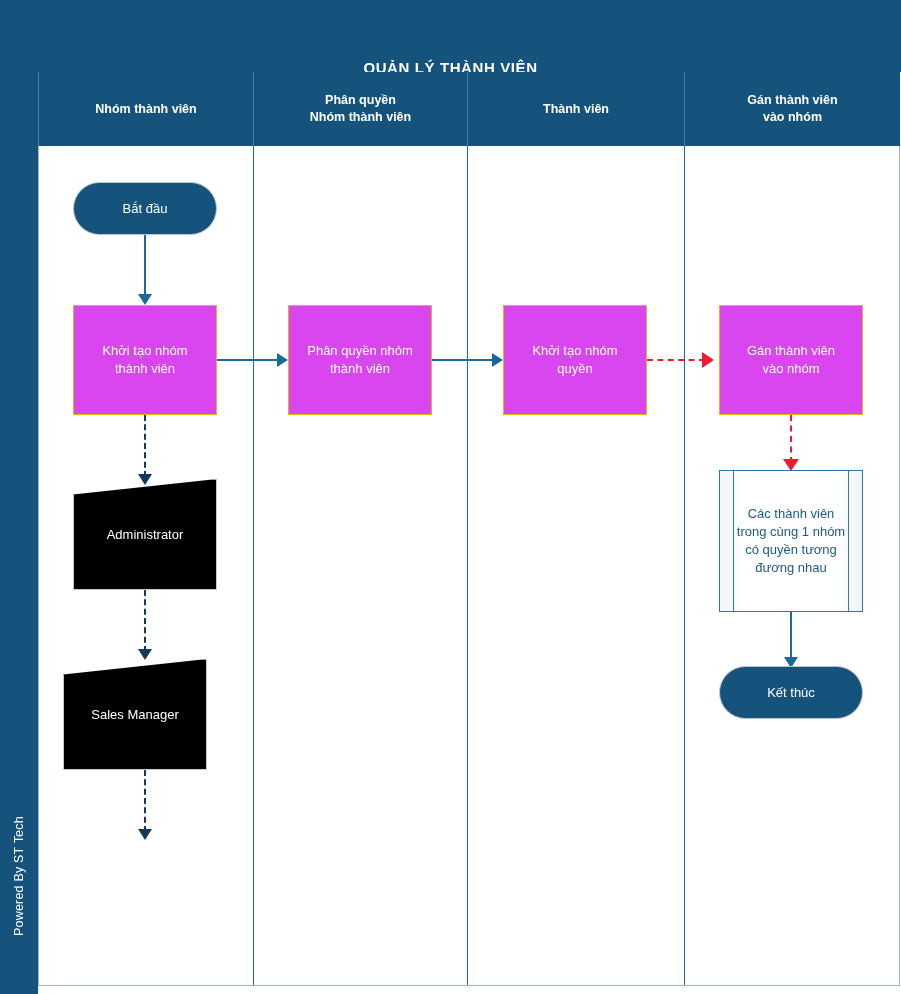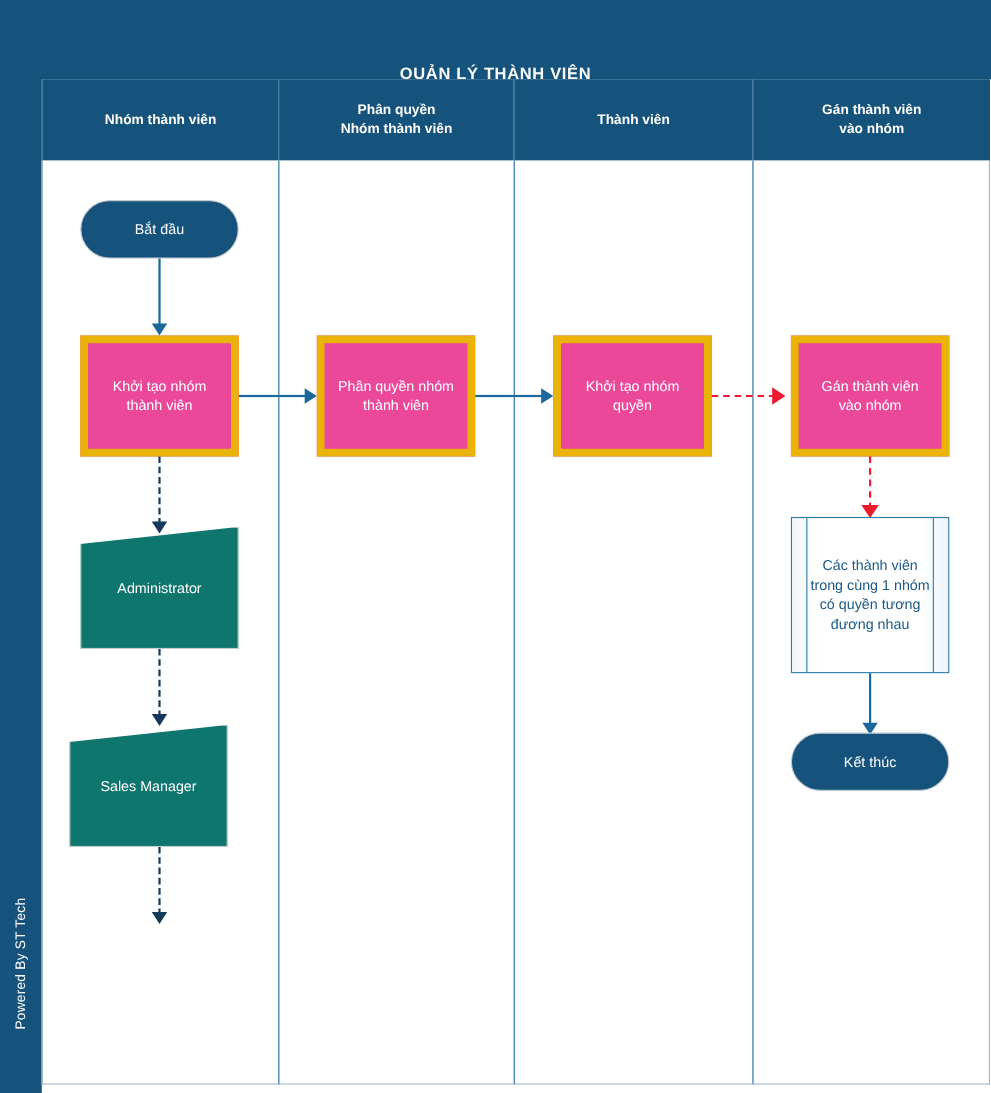--- a/index.html
+++ b/index.html
@@ -35,23 +35,23 @@
     border-left:1px solid #1b699c;box-sizing:border-box;}
   .lane-body.first{border-left:1px solid #9fb8cb;}
   .chart-frame{position:absolute;left:38px;top:146px;width:862px;height:840px;
     border:1px solid #9fb8cb;border-top:none;box-sizing:border-box;pointer-events:none;}
 
   
   .node{position:absolute;box-sizing:border-box;display:flex;align-items:center;
     justify-content:center;text-align:center;color:#ffffff;font-size:13px;line-height:1.35;}
 
   .terminal{background:#15537d;border-radius:36px;border:1px solid #bcc6cd;}
-  .process{background:#ec4899;border:7px solid #eab308;}
+  .process{background:#d946ef;border:1px solid #eab308;}
 
-  .manual{background:#0f766e;border:1px solid #c3ccd2;}
+  .manual{background:#000000;border:1px solid #c3ccd2;}
   .manual.m1{clip-path:polygon(0% 14%,100% 0%,100% 100%,0% 100%);}
 
   
   .note{position:absolute;background:linear-gradient(to right,#f2f6fa,#ffffff 18%,#ffffff 82%,#eef4f9);
     border:1px solid #2a79ad;box-sizing:border-box;}
   .note .bar{position:absolute;top:0;bottom:0;width:1px;background:#2a79ad;}
   .note .bar.l{left:13px;}
   .note .bar.r{right:13px;}
   .note-text{position:absolute;left:16px;right:16px;top:0;bottom:0;
     display:flex;align-items:center;justify-content:center;text-align:center;

